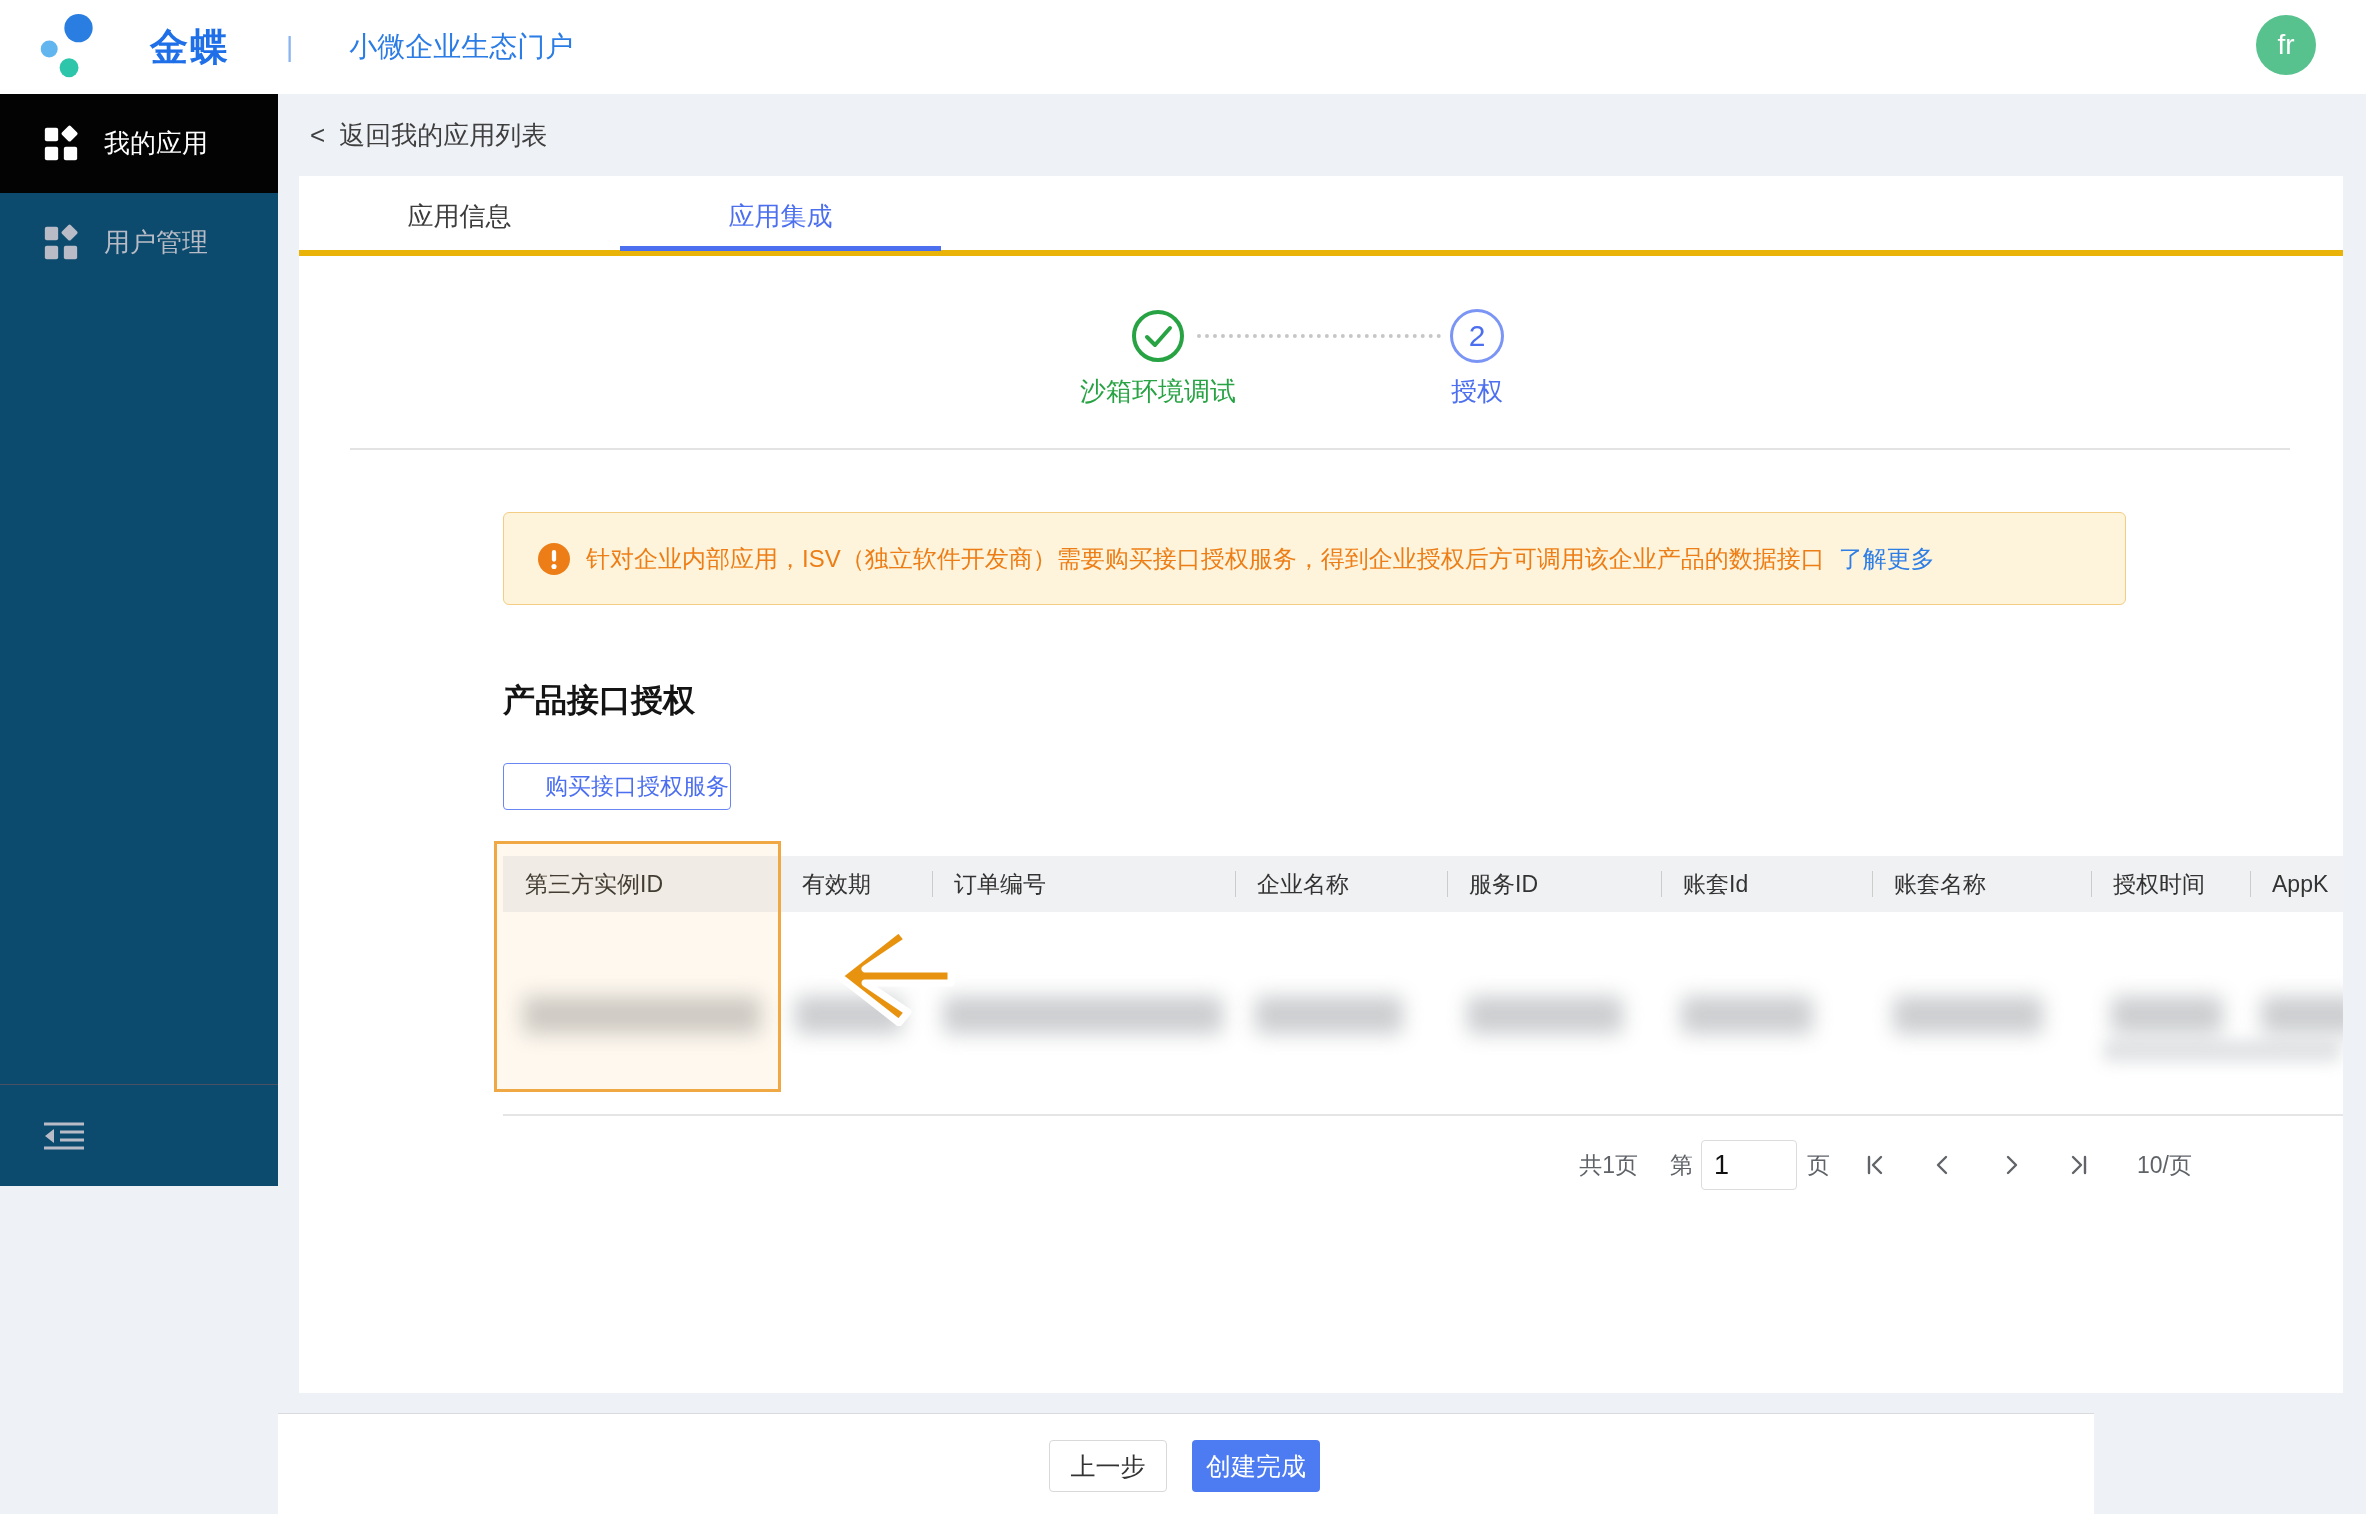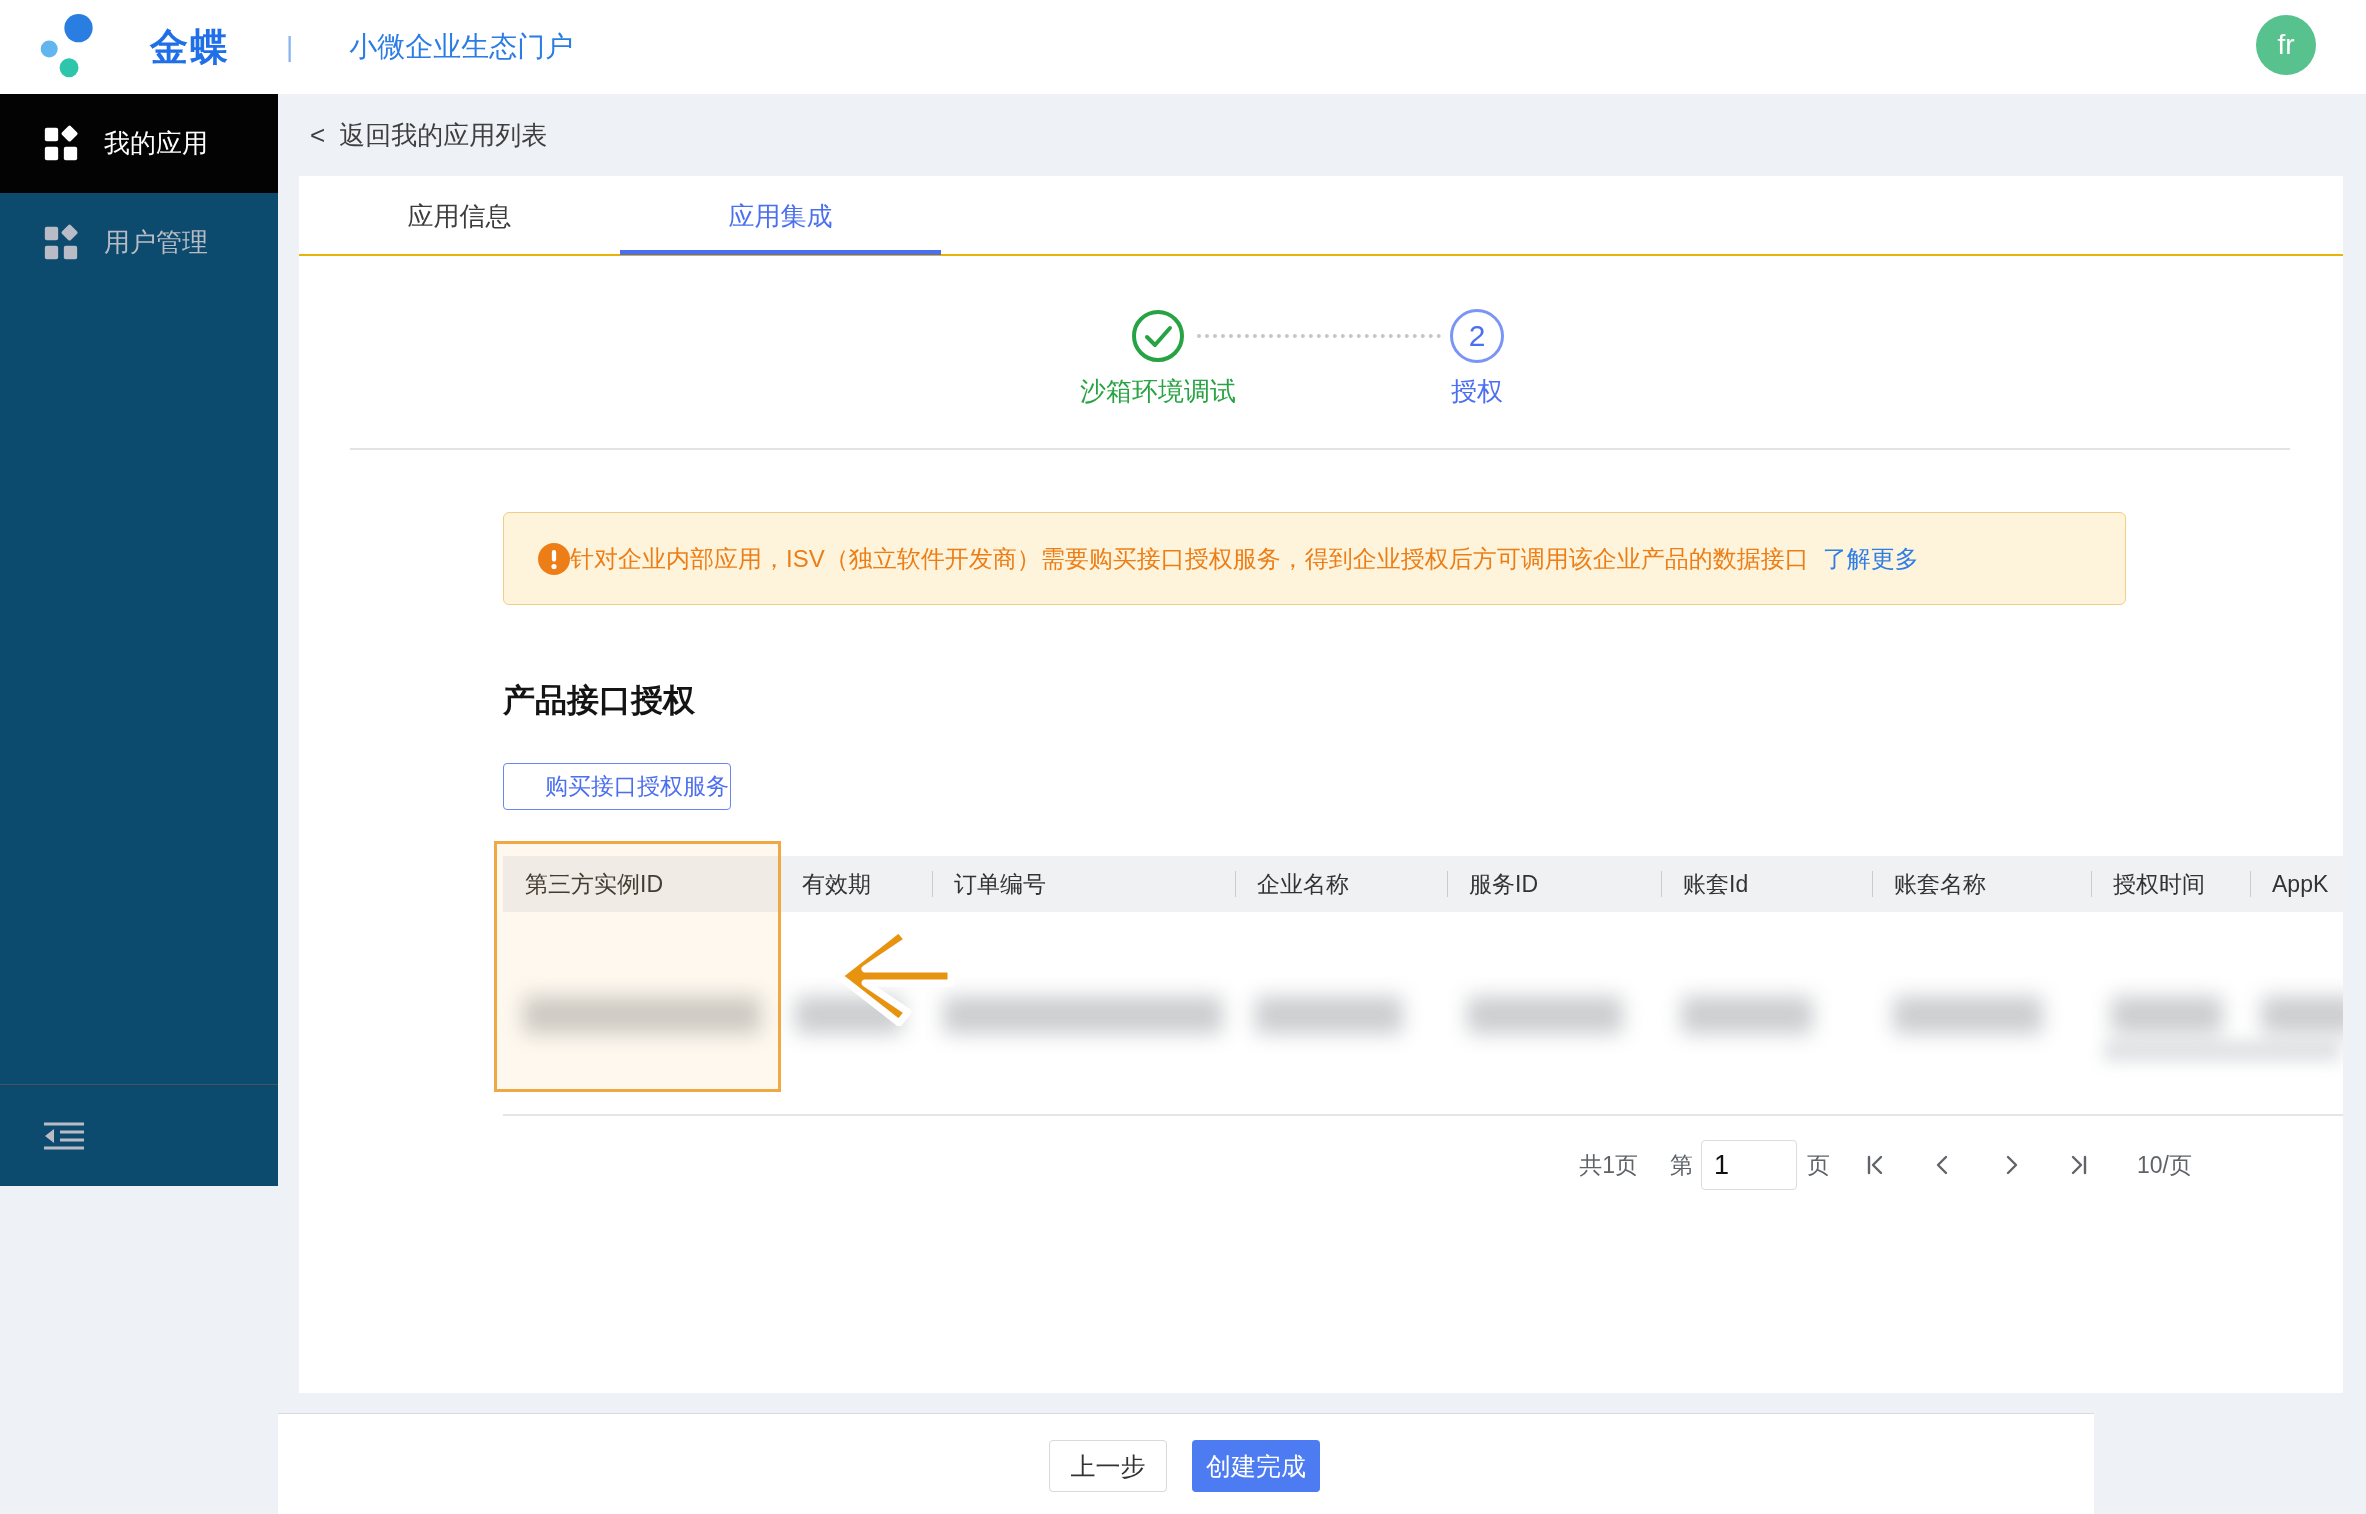--- a/index.html
+++ b/index.html
@@ -28,38 +28,38 @@
   .side-footer { position:absolute; left:0; bottom:0; width:278px; height:102px;
     border-top:1px solid #4b5164; display:flex; align-items:center; padding-left:42px; color:#b9bcc6; cursor:pointer; }
 
   
   .content { position:absolute; left:278px; top:94px; width:2088px; height:1420px; }
   .back-row { position:absolute; left:0; top:0; height:82px; display:flex; align-items:center;
     padding-left:32px; font-size:26px; color:#3f3f3f; gap:14px; cursor:pointer; }
   .panel { position:absolute; left:21px; top:82px; width:2044px; height:1217px; background:#fff; }
 
   
-  .tabbar { position:absolute; left:0; top:0; width:100%; height:80px; border-bottom:2px solid #eab308; display:flex; }
+  .tabbar { position:absolute; left:0; top:0; width:100%; height:80px; border-bottom:6px solid #eab308; display:flex; }
   .tab { width:321px; text-align:center; line-height:80px; font-size:26px; color:#3c3c3c; position:relative; cursor:pointer; }
   .tab.active { color:#4c6ff0; }
   .tab.active::after { content:""; position:absolute; left:0; bottom:-1px; width:100%; height:5px; background:#4c6ff0; }
 
   
   .step-circle1 { position:absolute; left:832px; top:133px; width:54px; height:54px; }
   .step-label1 { position:absolute; left:759px; top:198px; width:200px; text-align:center; font-size:26px; color:#27a343; }
   .step-conn { position:absolute; left:898px; top:158px; width:244px; border-top:4px dotted #c6c6c6; }
   .step-circle2 { position:absolute; left:1151px; top:133px; width:54px; height:54px; border:3px solid #7b95f5;
     border-radius:50%; color:#4c6ff0; font-size:30px; display:flex; align-items:center; justify-content:center; }
   .step-label2 { position:absolute; left:1078px; top:198px; width:200px; text-align:center; font-size:26px; color:#4c6ff0; }
   .divider { position:absolute; left:51px; top:272px; width:1940px; border-top:2px solid #e3e3e3; }
 
   
   .banner { position:absolute; left:204px; top:336px; width:1623px; height:93px; background:#fdf4db;
     border:1px solid #f3cd84; border-radius:6px; display:flex; align-items:center; padding-left:34px; }
-  .banner-text { color:#ed7e17; font-size:24px; }
+  .banner-text { color:#ed7e17; margin-left:16px; font-size:24px; }
   .banner-link { color:#2e7ee6; margin-left:14px; font-size:24px; cursor:pointer; }
 
   .section-title { position:absolute; left:204px; top:503px; font-size:32px; font-weight:bold; color:#141414; }
   .buy-btn { position:absolute; left:204px; top:587px; width:228px; height:47px; border:1px solid #6a86f2;
     border-radius:4px; color:#4c6ff0; font-size:23px; background:#fff; display:flex; align-items:center;
     justify-content:center; cursor:pointer;padding-left:40px; }
 
   
   .table-wrap { position:absolute; left:204px; top:680px; width:1840px; height:262px; overflow:hidden; }
   .thead { display:flex; height:56px; background:#f0f1f3; }

